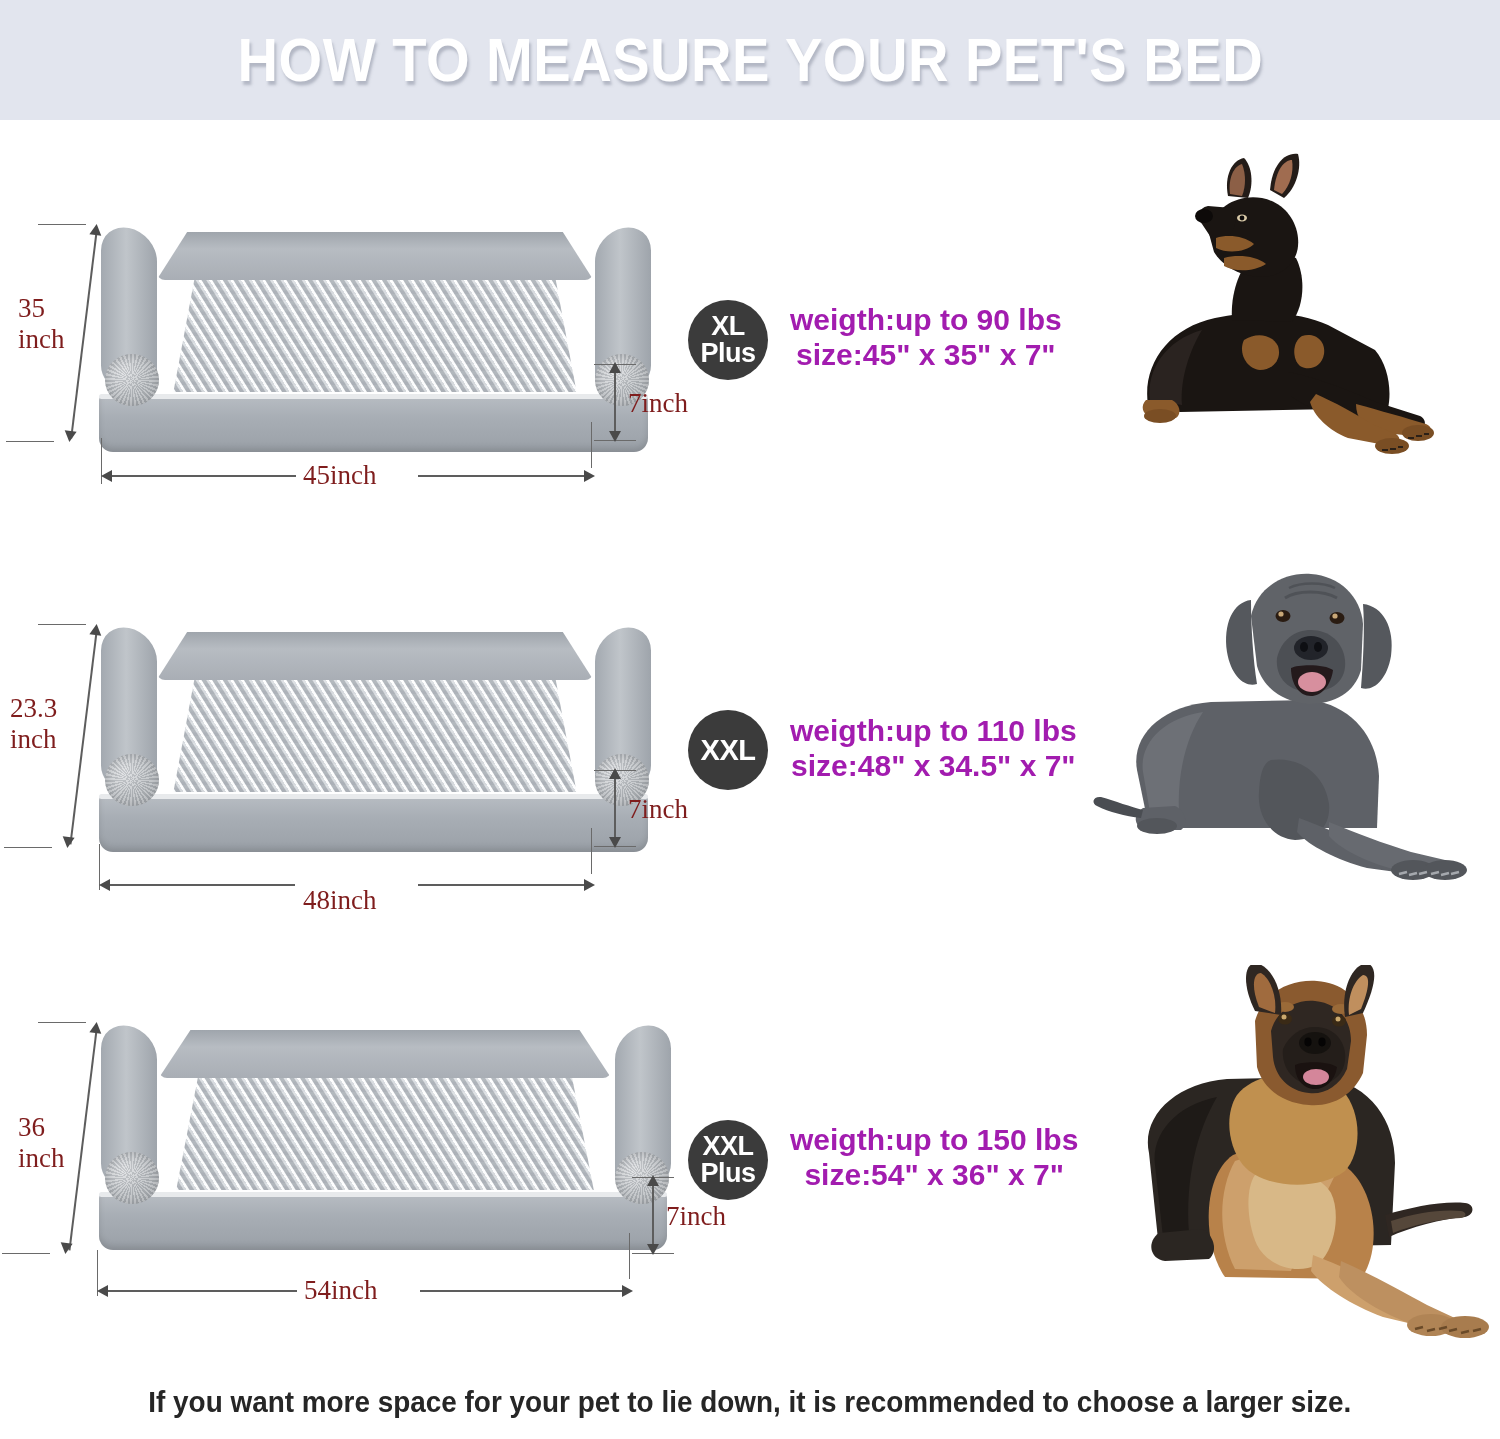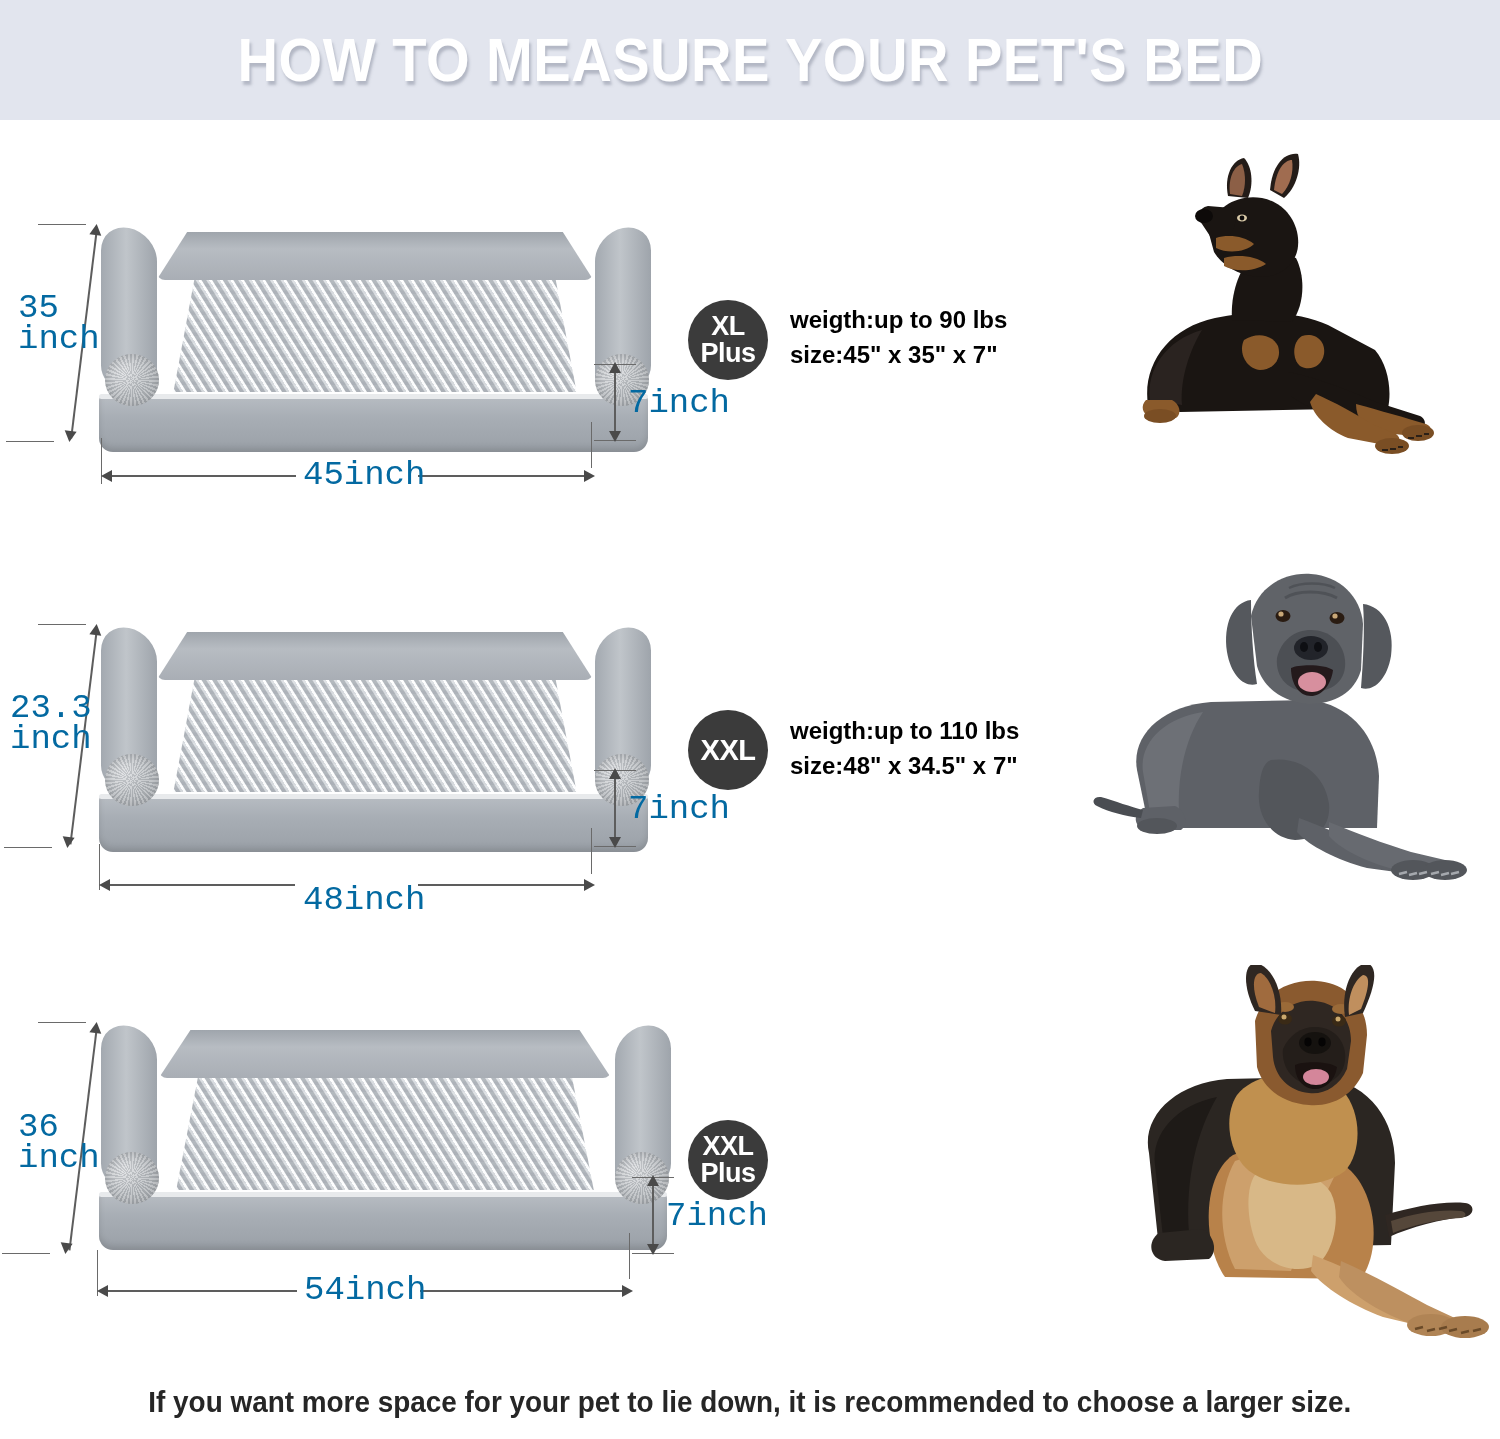--- a/index.html
+++ b/index.html
@@ -101,22 +101,22 @@
     content:"";position:absolute;inset:0;border-radius:50%;
     background:repeating-conic-gradient(from 0deg,
       rgba(255,255,255,0.5) 0deg 5deg, rgba(140,144,148,0.4) 5deg 10deg);
     opacity:0.55;
   }
   .pom-left{left:10px;bottom:46px;}
   .pom-right{right:6px;bottom:46px;}
 
   
   .dim-text{
-    position:absolute;color:#0369a1;font-size:34px;line-height:31px;
-    font-family:Liberation Mono, monospace;white-space:nowrap;
+    position:absolute;color:#7f1d1d;font-size:27px;line-height:31px;
+    font-family:Liberation Serif, serif;white-space:nowrap;
   }
   .dim-left-label{text-align:left;}
 
   .dim-line{position:absolute;background:#5d5d5d;}
   .dim-v{width:1.6px;}
   .dim-h{height:1.6px;}
 
   .tick{position:absolute;background:#6a6a6a;}
   .tick-h{height:1.4px;width:48px;}
   .tick-v{width:1.4px;height:46px;}
@@ -136,23 +136,24 @@
   .badge{
     position:absolute;width:80px;height:80px;border-radius:50%;
     background:#3b3b3b;color:#fff;
     display:flex;flex-direction:column;align-items:center;justify-content:center;
     font-weight:bold;line-height:1.0;
   }
   .badge-line{font-size:27px;letter-spacing:-0.5px;}
   .badge.one-line .badge-line{font-size:29px;}
 
   .spec{
-    position:absolute;color:#000000;font-weight:bold;
-    font-size:24px;line-height:35px;white-space:nowrap;
+    position:absolute;color:#a21caf;font-weight:bold;
+    font-size:30px;line-height:35px;white-space:nowrap;
     font-family:"Liberation Sans",sans-serif;
+    text-align:center;
   }
 
   
   .dog-zone{position:absolute;top:0;height:100%;}
   .dog-svg{display:block;}
 
   
   .footer{
     position:absolute;left:0;top:1385px;width:1500px;
     text-align:center;
@@ -397,20 +398,24 @@
     <div class="arrow arrow-up" style="left:647px;top:210px;"></div>
     <div class="arrow arrow-down" style="left:647px;top:279px;"></div>
     <div class="dim-text" style="left:666px;top:236px;">7inch</div>
   </div>
 
   <div class="badge" style="left:688px;top:155px;">
     <span class="badge-line">XXL</span>
     <span class="badge-line">Plus</span>
   </div>
 
+  <div class="spec" style="left:790px;top:157px;">
+    <div>weigth:up to 150 lbs</div>
+    <div>size:54" x 36" x 7"</div>
+  </div>
 
   <div class="dog-zone" style="left:1085px;width:415px;">
     <svg class="dog-svg" width="415" height="400" viewBox="0 0 415 400">
       <g>
 
         <path d="M64 188 C56 152 90 118 142 114 L240 112 C286 120 310 156 310 198 L306 280 L74 284 Z" fill="#2b2622"></path>
         <path d="M70 200 C66 168 92 140 132 132 C112 166 100 214 104 268 L78 272 Z" fill="#1e1a17"></path>
 
         <path d="M148 190 C180 178 240 180 266 206 C292 232 296 286 276 314 L140 312 C118 282 116 212 148 190 Z" fill="#b8824a"></path>
         <path d="M150 196 C176 186 226 186 252 206 C236 240 216 276 206 306 L150 304 C132 268 134 224 150 196 Z" fill="#cda06c"></path>

